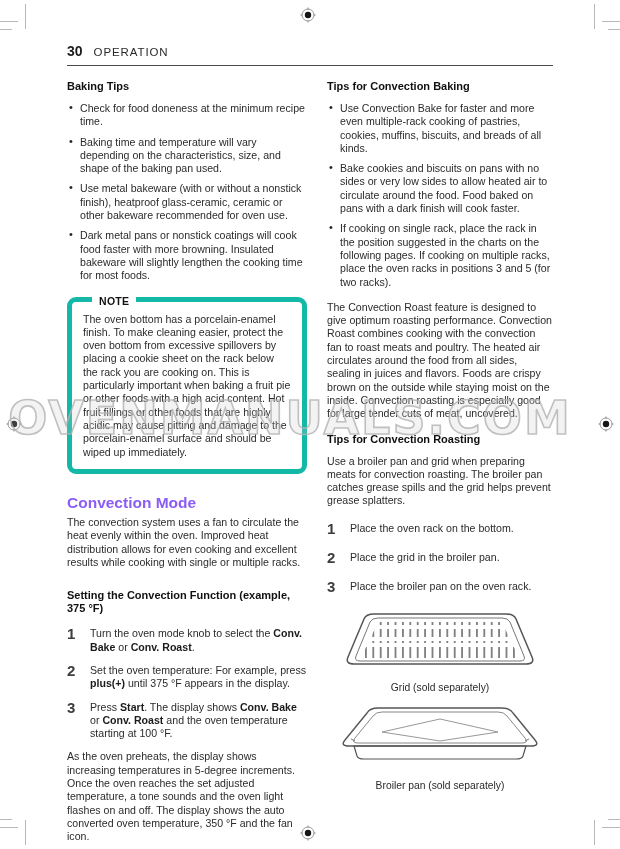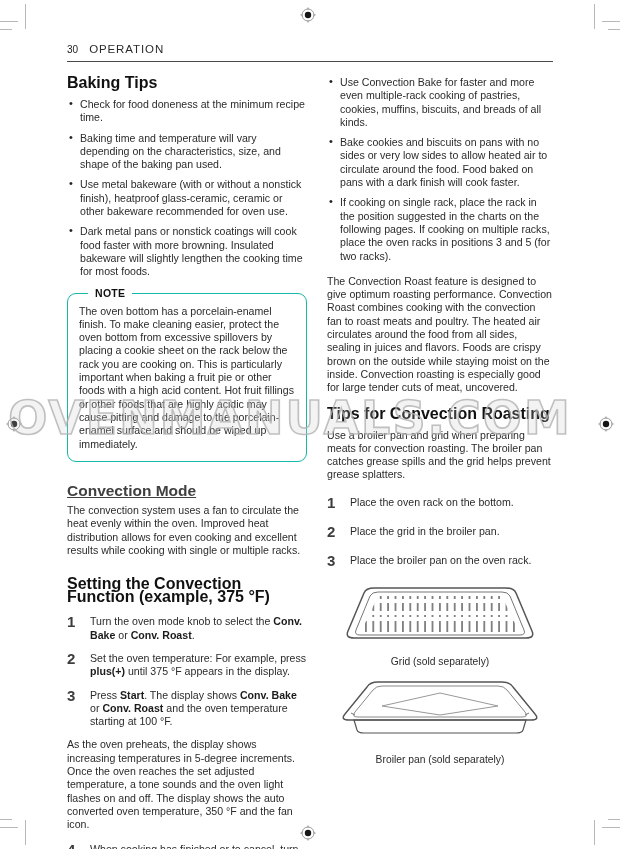--- a/index.html
+++ b/index.html
@@ -13,43 +13,43 @@
   .regmark { position:absolute; width:16px; height:16px; }
   .regmark.top    { left:300px; top:7px; }
   .regmark.left   { left:6px;   top:416px; }
   .regmark.right  { left:598px; top:416px; }
   .regmark.bottom { left:300px; top:825px; }
   .cropline { position:absolute; background:#b8b8b8; }
   
   .content { position:absolute; left:67px; top:43px; width:486px; }
   .pagehead { display:flex; align-items:baseline; gap:11px;
               padding-bottom:6px; border-bottom:1.5px solid #4a4a4a; }
-  .pagehead .num { font-weight:normal; font-size:10px; color:#1c1c1c; }
+  .pagehead .num { font-weight:bold; font-size:14px; color:#1c1c1c; }
   .pagehead .sec { font-size:11.5px; letter-spacing:0.9px; color:#2a2a2a; }
   
   .cols { display:flex; gap:20px; margin-top:14px; }
   .col { font-size:10.6px; line-height:13.3px; }
   .col.left  { width:240px; }
   .col.right { width:226px; }
-  h3 { font-size:16px; font-weight:bold; color:#111; margin:0 0 9px; line-height:13px; }
-  h2 { font-size:15.5px; font-weight:bold; color:#404040; margin:22px 0 7px;text-decoration:underline; }
+  h3 { font-size:11px; font-weight:bold; color:#111; margin:0 0 9px; line-height:13px; }
+  h2 { font-size:15.5px; font-weight:bold; color:#8b5cf6; margin:22px 0 7px; }
   p  { margin:0 0 10px; }
   ul { list-style:none; margin:0; }
   li { position:relative; padding-left:13px; margin-bottom:7px; }
   li::before { content:"\2022"; position:absolute; left:2px; top:-1px; font-size:11px; color:#222; }
   b { font-weight:bold; color:#1b1b1b; }
   
   .step { display:flex; margin-bottom:10px; }
   .step-num { width:23px; flex:none; font-size:15px; font-weight:bold;
               color:#3d3d3d; line-height:14px; }
   .step-text { flex:1; }
   .roomy .step { margin-bottom:15px; }
   
   .notebox, .cautionbox {
-    position:relative; border:1px solid #14b8a6; border-radius:9px;
+    position:relative; border:5px solid #14b8a6; border-radius:9px;
     padding:11px 11px 10px; margin-top:14px; background:#fff;
   }
   .notebox-label {
     position:absolute; top:-7px; left:20px; background:#fff; padding:0 7px;
     font-size:10.5px; font-weight:bold; color:#111; letter-spacing:0.3px;
   }
   
   .figure { width:208px; margin:14px auto 0; text-align:center; }
   .figcaption { font-size:10.3px; color:#2b2b2b; margin-top:11px; }
   
@@ -159,20 +159,21 @@
           </div>
         <p style="margin-top:2px">As the oven preheats, the display shows increasing temperatures in 5-degree increments. Once the oven reaches the set adjusted temperature, a tone sounds and the oven light flashes on and off. The display shows the auto converted oven temperature, 350 °F and the fan icon.</p>
         <div class="step" style="margin-top:12px">
           <span class="step-num">4</span>
           <span class="step-text">When cooking has finished or to cancel, turn the oven mode knob to the  position.</span>
         </div>
 
       </div>
 
       <div class="col right">
+        <h3>Tips for Convection Baking</h3>
         <ul>
             <li>Use Convection Bake for faster and more even multiple-rack cooking of pastries, cookies, muffins, biscuits, and breads of all kinds.</li>
             <li>Bake cookies and biscuits on pans with no sides or very low sides to allow heated air to circulate around the food. Food baked on pans with a dark finish will cook faster.</li>
             <li>If cooking on single rack, place the rack in the position suggested in the charts on the following pages. If cooking on multiple racks, place the oven racks in positions 3 and 5 (for two racks).</li>
           </ul>
 
         <p style="margin-top:12px">The Convection Roast feature is designed to give optimum roasting performance. Convection Roast combines cooking with the convection fan to roast meats and poultry. The heated air circulates around the food from all sides, sealing in juices and flavors. Foods are crispy brown on the outside while staying moist on the inside. Convection roasting is especially good for large tender cuts of meat, uncovered.</p>
 
         <h3 style="margin-top:12px">Tips for Convection Roasting</h3>
         <p>Use a broiler pan and grid when preparing meats for convection roasting. The broiler pan catches grease spills and the grid helps prevent grease splatters.</p>

